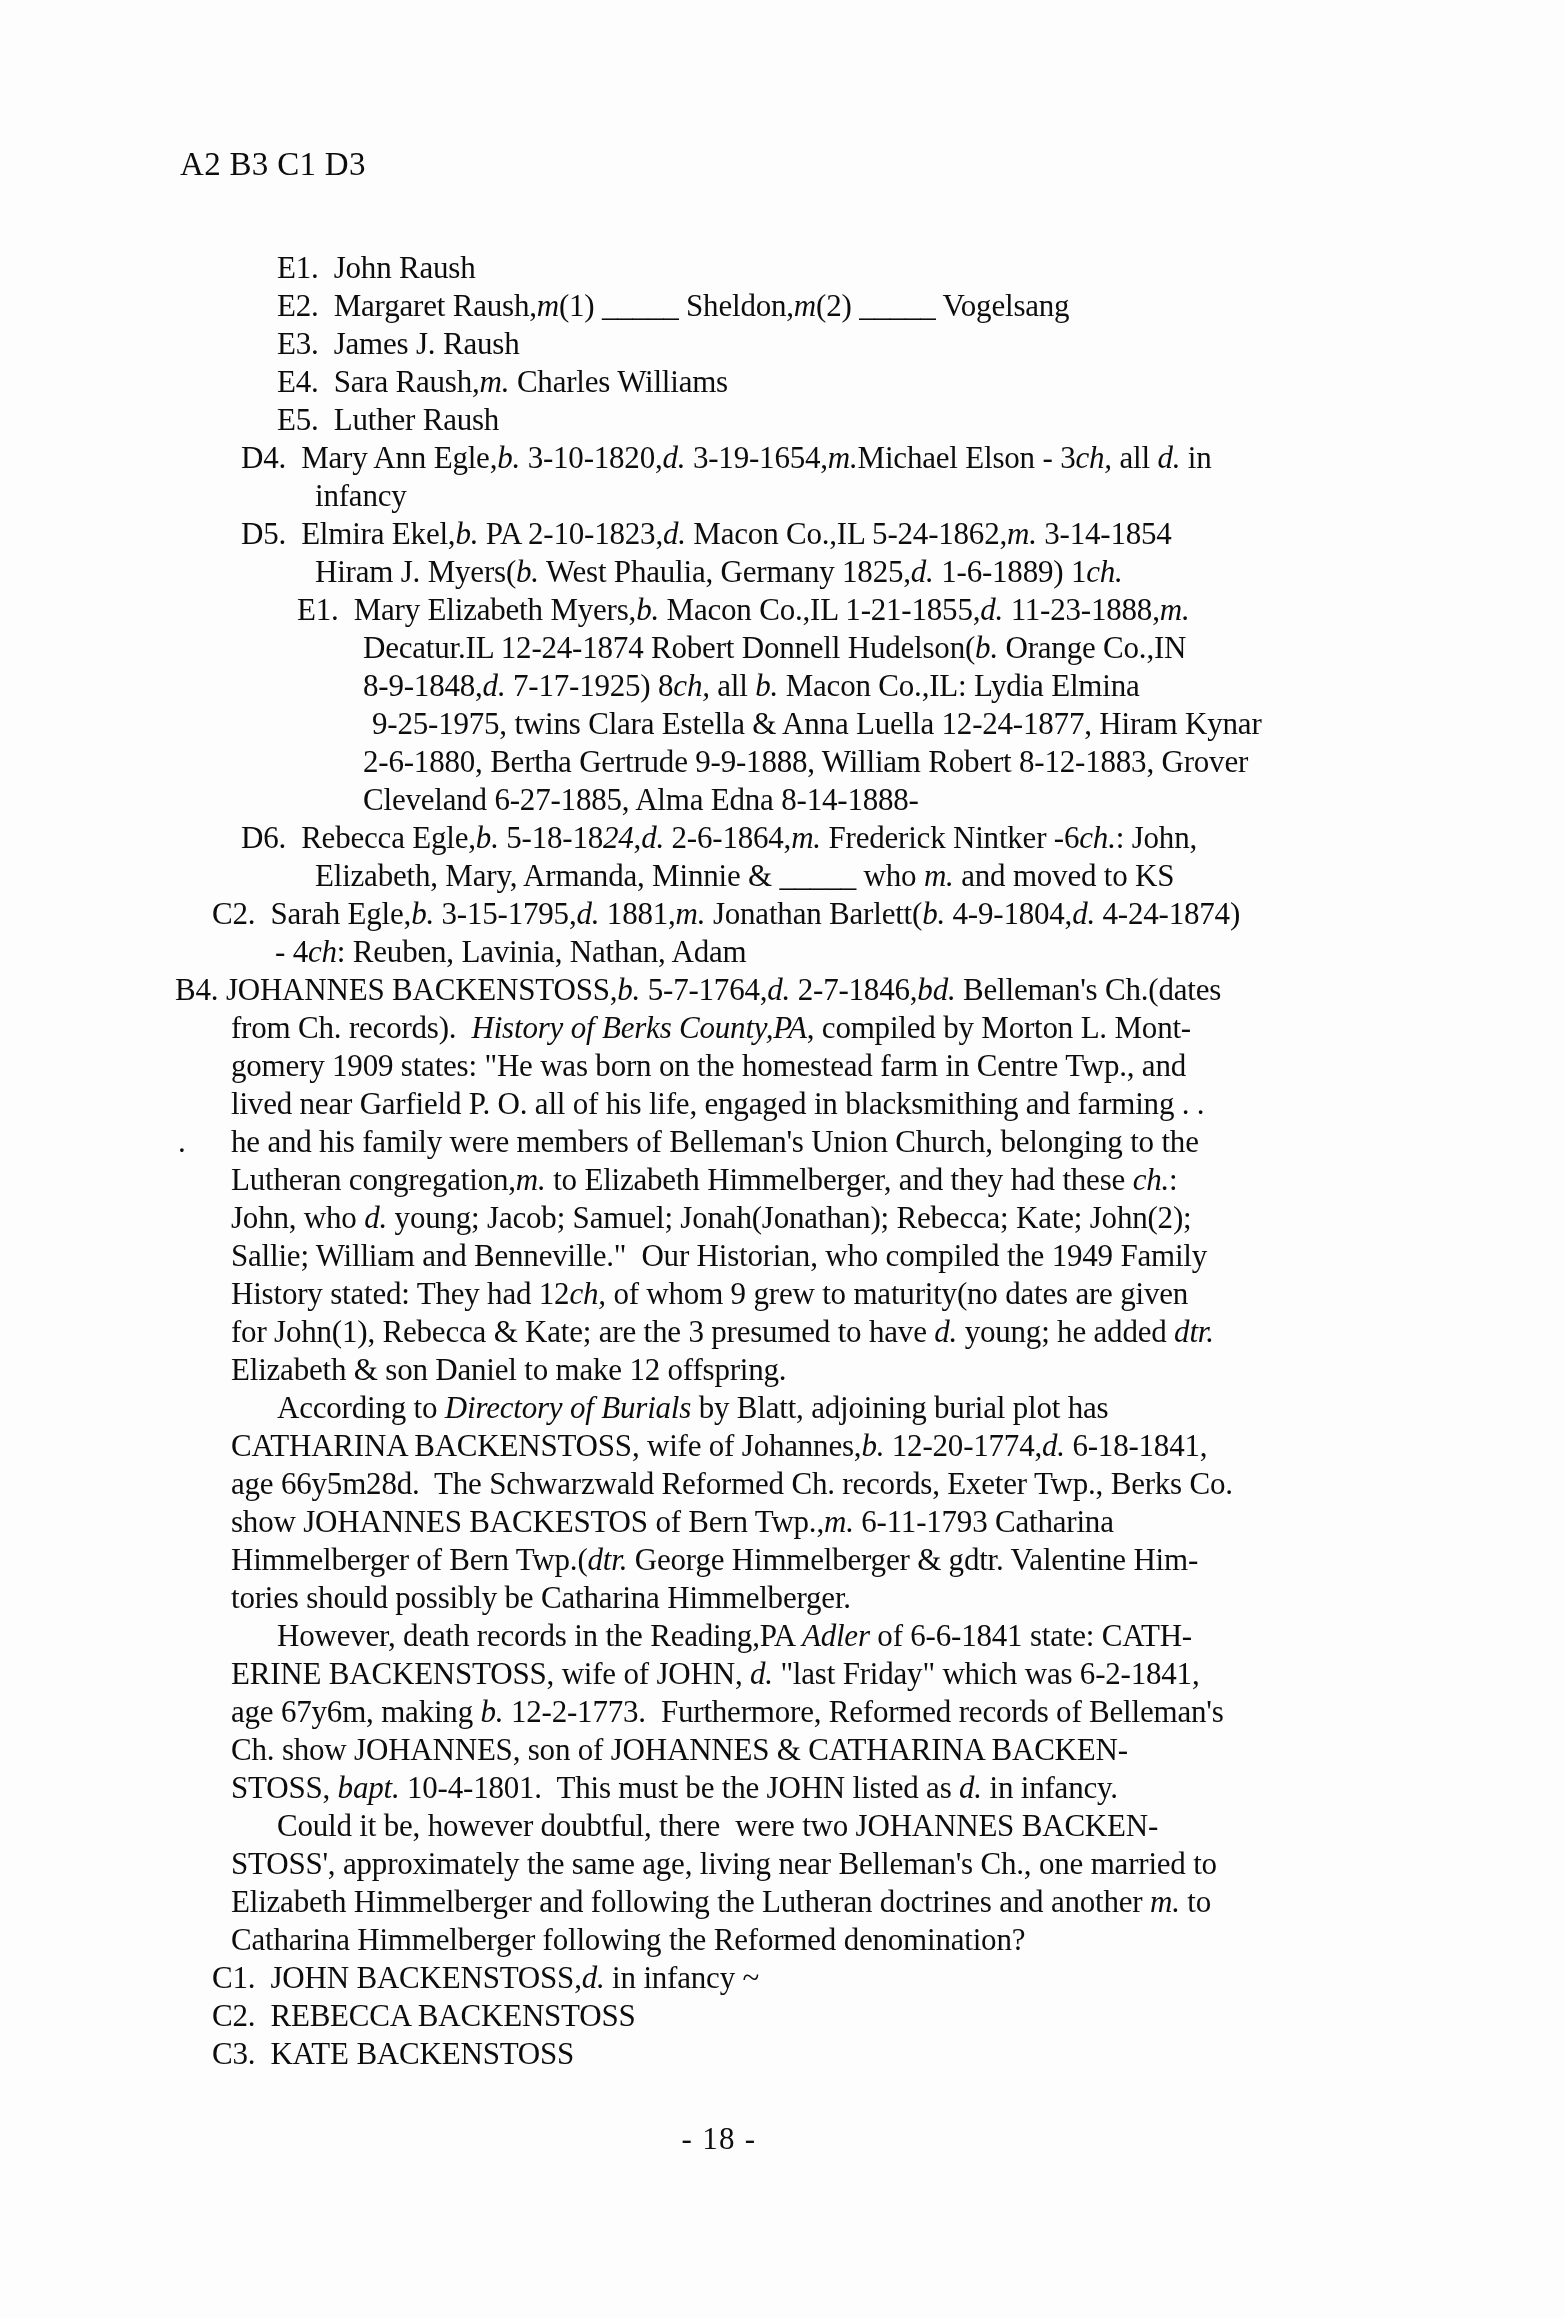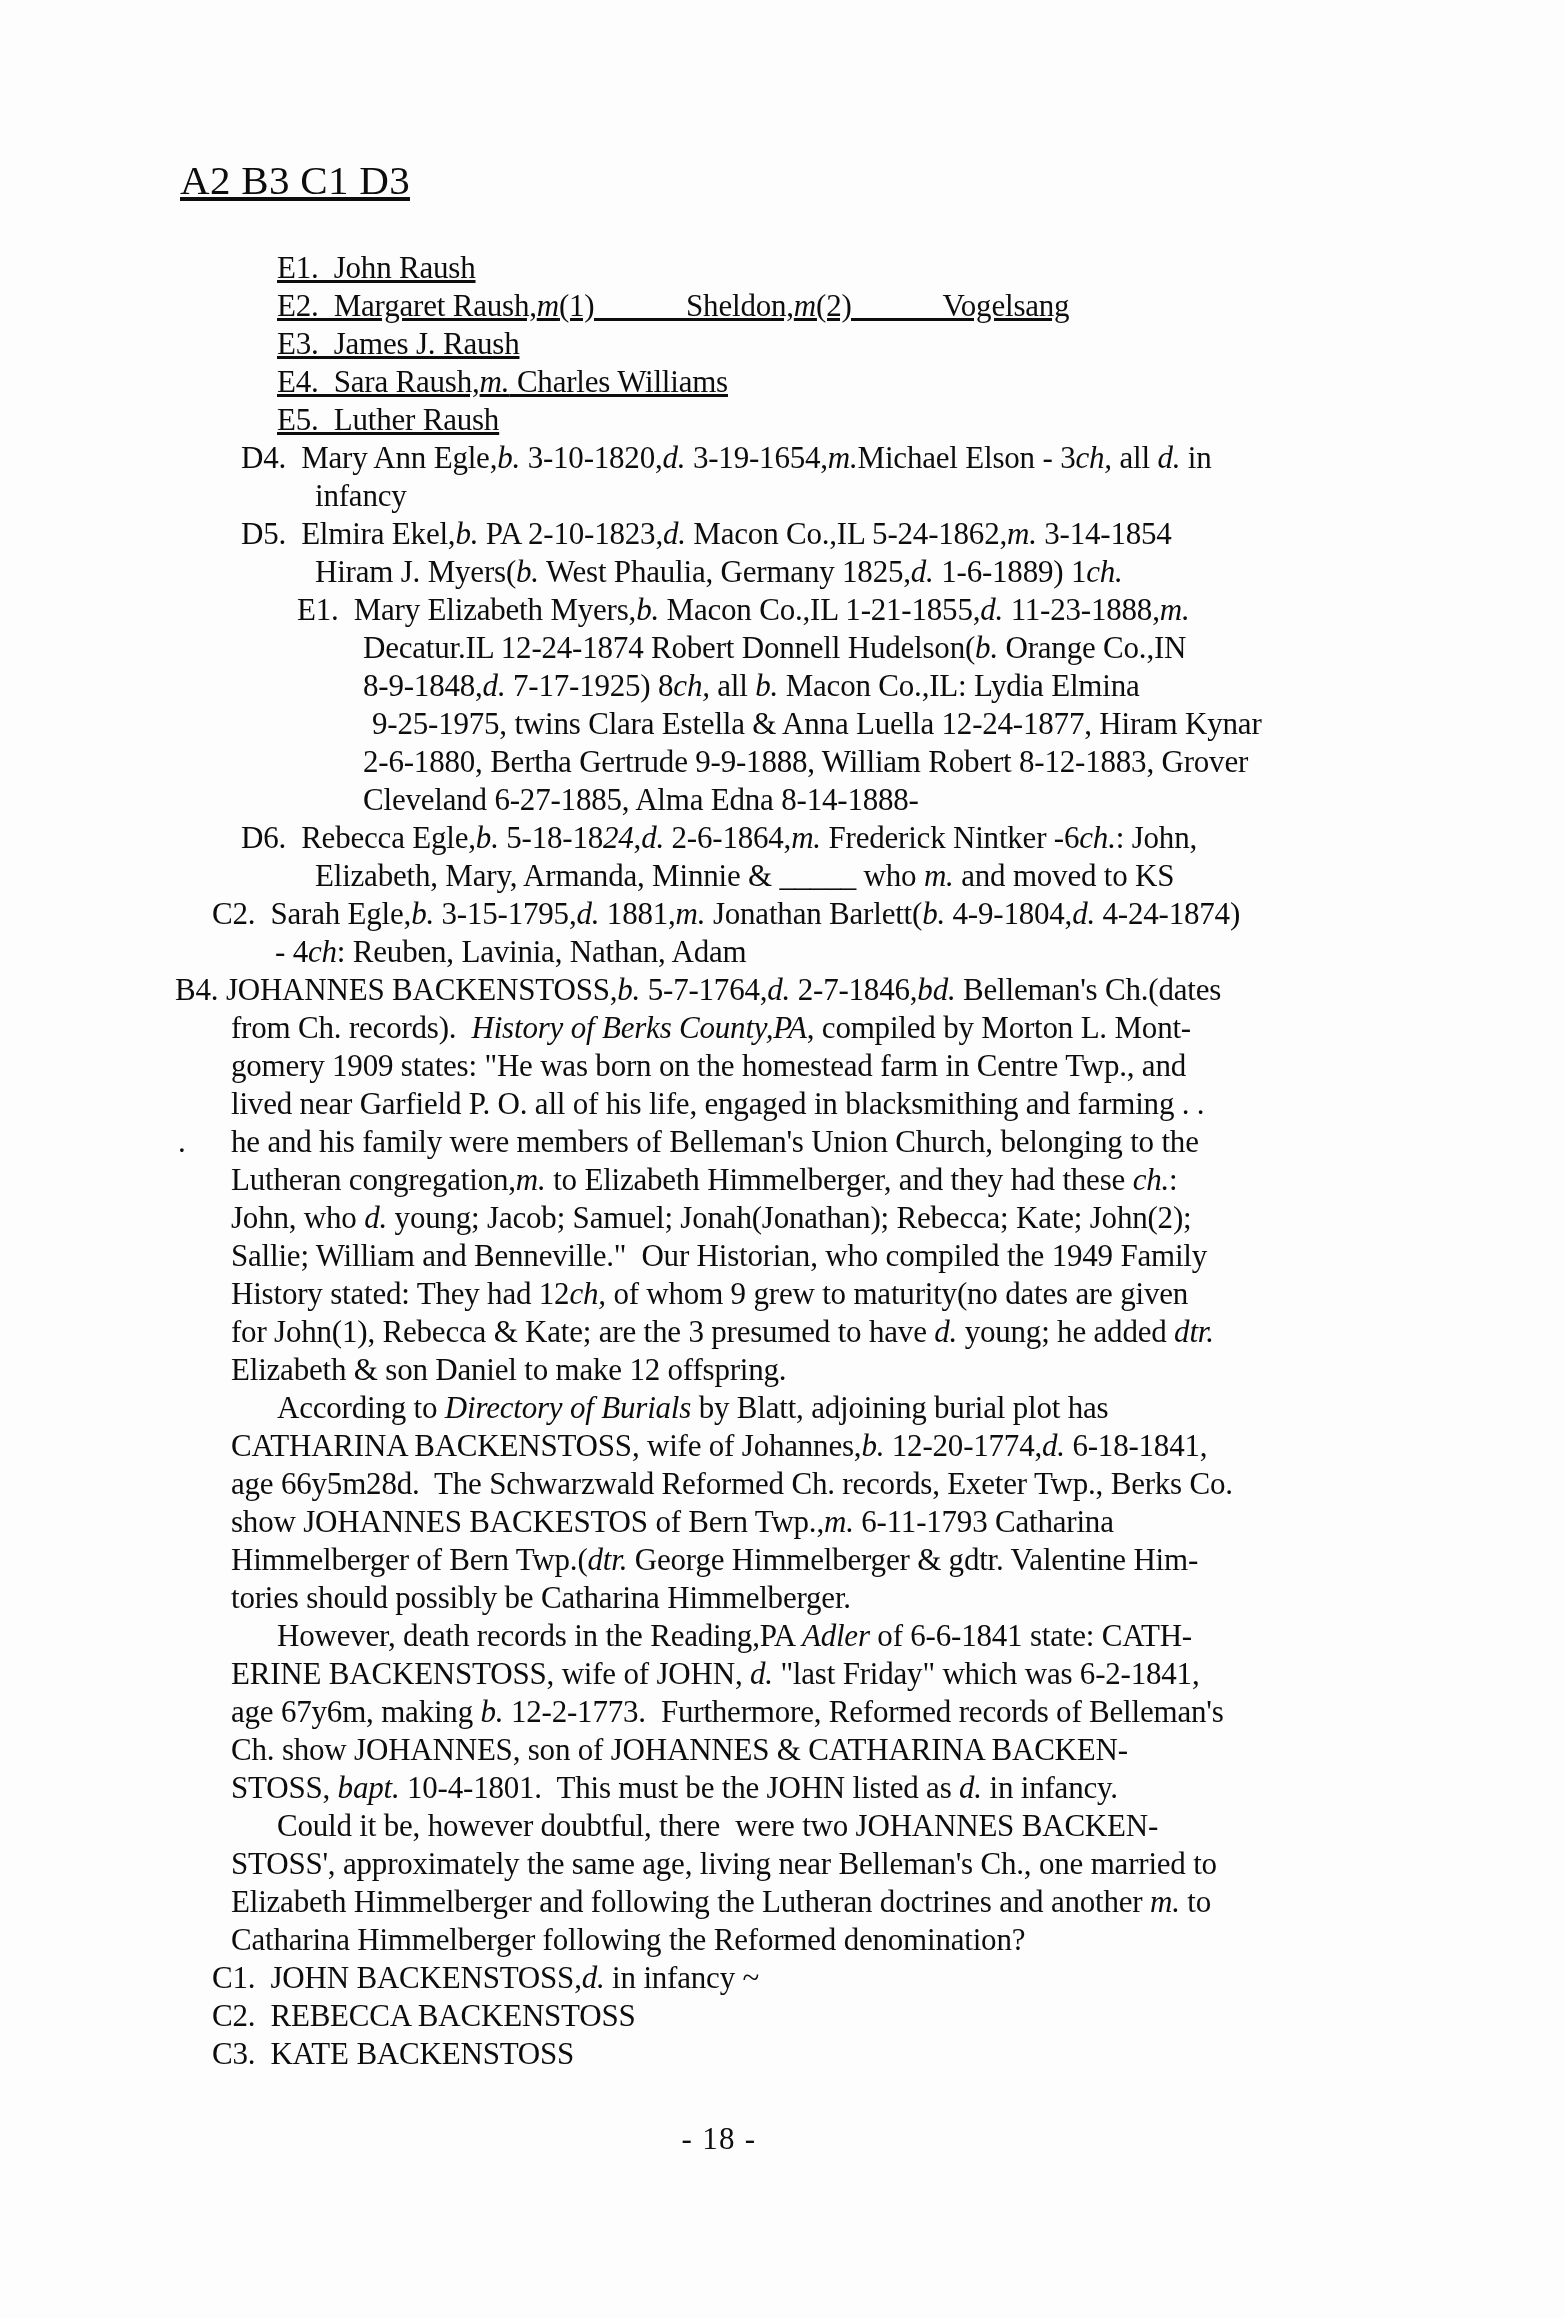--- a/index.html
+++ b/index.html
@@ -14,27 +14,26 @@
     position: absolute;
     top: 0; left: 0;
     width: 1566px;
     height: 2319px;
     background: #fdfdfd;
     color: #0d0d0d;
     font-family: "Liberation Serif", "DejaVu Serif", serif;
   }
   .gen-header {
     position: absolute;
-    top: 162px;
+    top: 146px;
     left: 180px;
-    font-size: 41px;
+    font-size: 33px;
     line-height: 37px;
     white-space: pre;
     letter-spacing: 0.3px;
-    text-decoration: underline;
   }
   .lines {
     position: absolute;
     top: 249px;
     left: 0;
     width: 1566px;
   }
   .doc-line {
     position: relative;
     height: 38px;
@@ -44,21 +43,21 @@
     letter-spacing: -0.2px;
   }
   .doc-line em { font-style: italic; }
   
   .lv-b    { margin-left: 175px; }  
   .lv-bc   { margin-left: 231px; }  
   .lv-c    { margin-left: 212px; }  
   .lv-cc   { margin-left: 275px; }  
   .lv-d    { margin-left: 241px; }  
   .lv-dc   { margin-left: 315px; }  
-  .lv-e    { margin-left: 277px; text-decoration: underline; }  
+  .lv-e    { margin-left: 277px; }  
   .lv-e2   { margin-left: 297px; }  
   .lv-e2c  { margin-left: 363px; }  
   .lv-e2c2 { margin-left: 372px; }  
   .lv-p    { margin-left: 277px; }  
   .margin-dot {
     position: absolute;
     left: -53px;
     top: 0;
   }
   .page-number {

